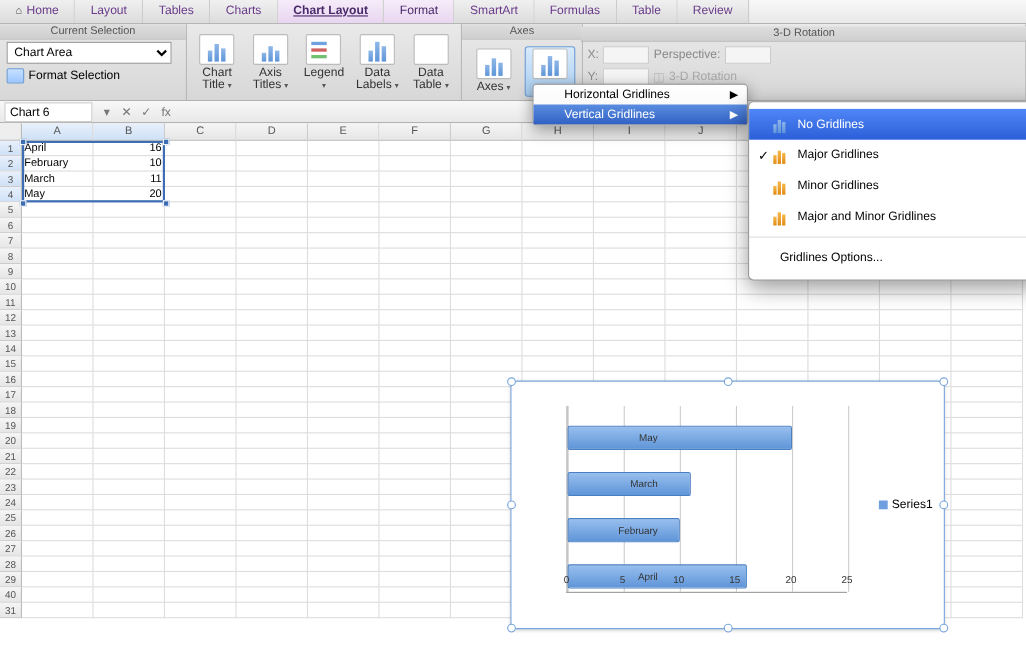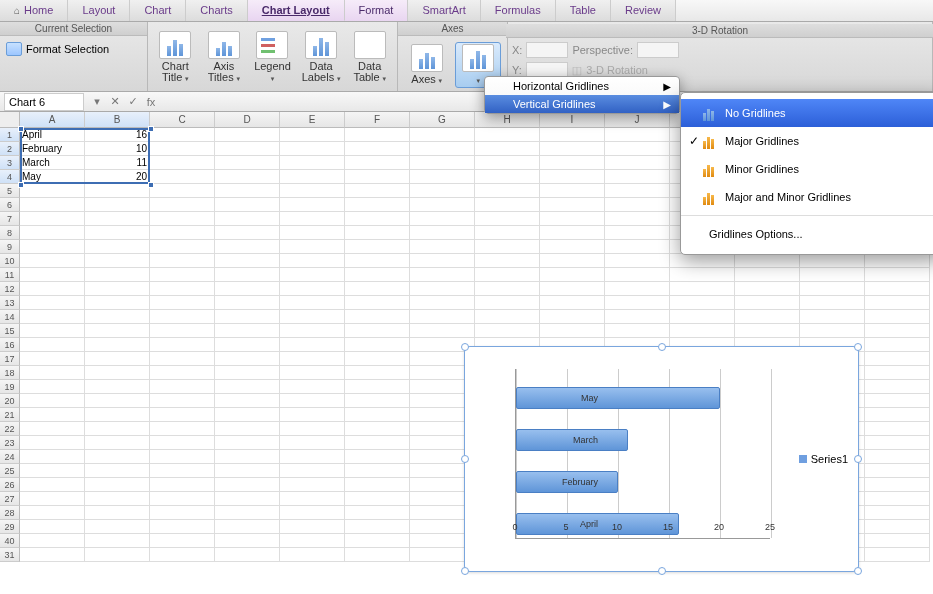--- a/index.html
+++ b/index.html
@@ -92,33 +92,34 @@
 .xlab { position: absolute; top: 175px; font-size: 9px; color: #333; transform: translateX(-50%); }
 .legend { position: absolute; right: 10px; top: 50%; transform: translateY(-50%); font-size: 9px; display: flex; align-items: center; gap: 4px; }
 .legend .sw { width: 8px; height: 8px; background: #6f9fe0; }
 </style>
 </head>
 <body>
 
 <div class="tabs">
   <div class="tab"><span class="home-icon">⌂</span><span>Home</span></div>
   <div class="tab">Layout</div>
-  <div class="tab">Chart</div>
+  <div class="tab">Tables</div>
   <div class="tab">Charts</div>
   <div class="tab active">Chart Layout</div>
   <div class="tab active2">Format</div>
   <div class="tab">SmartArt</div>
   <div class="tab">Formulas</div>
   <div class="tab">Table</div>
   <div class="tab">Review</div>
 </div>
 
 <div class="ribbon">
-  <div class="group cursel" style="width:148px">
+  <div class="group cursel" style="width:170px">
     <div class="group-hdr">Current Selection</div>
+    <select><option>Chart Area</option></select>
     <div class="fmt-sel">
       <span class="fs-icon"></span>
       <span>Format Selection</span>
     </div>
   </div>
 
   <div class="group" style="width:250px">
     <div class="group-body">
       <div class="bigbtn">
           <div class="ic">

